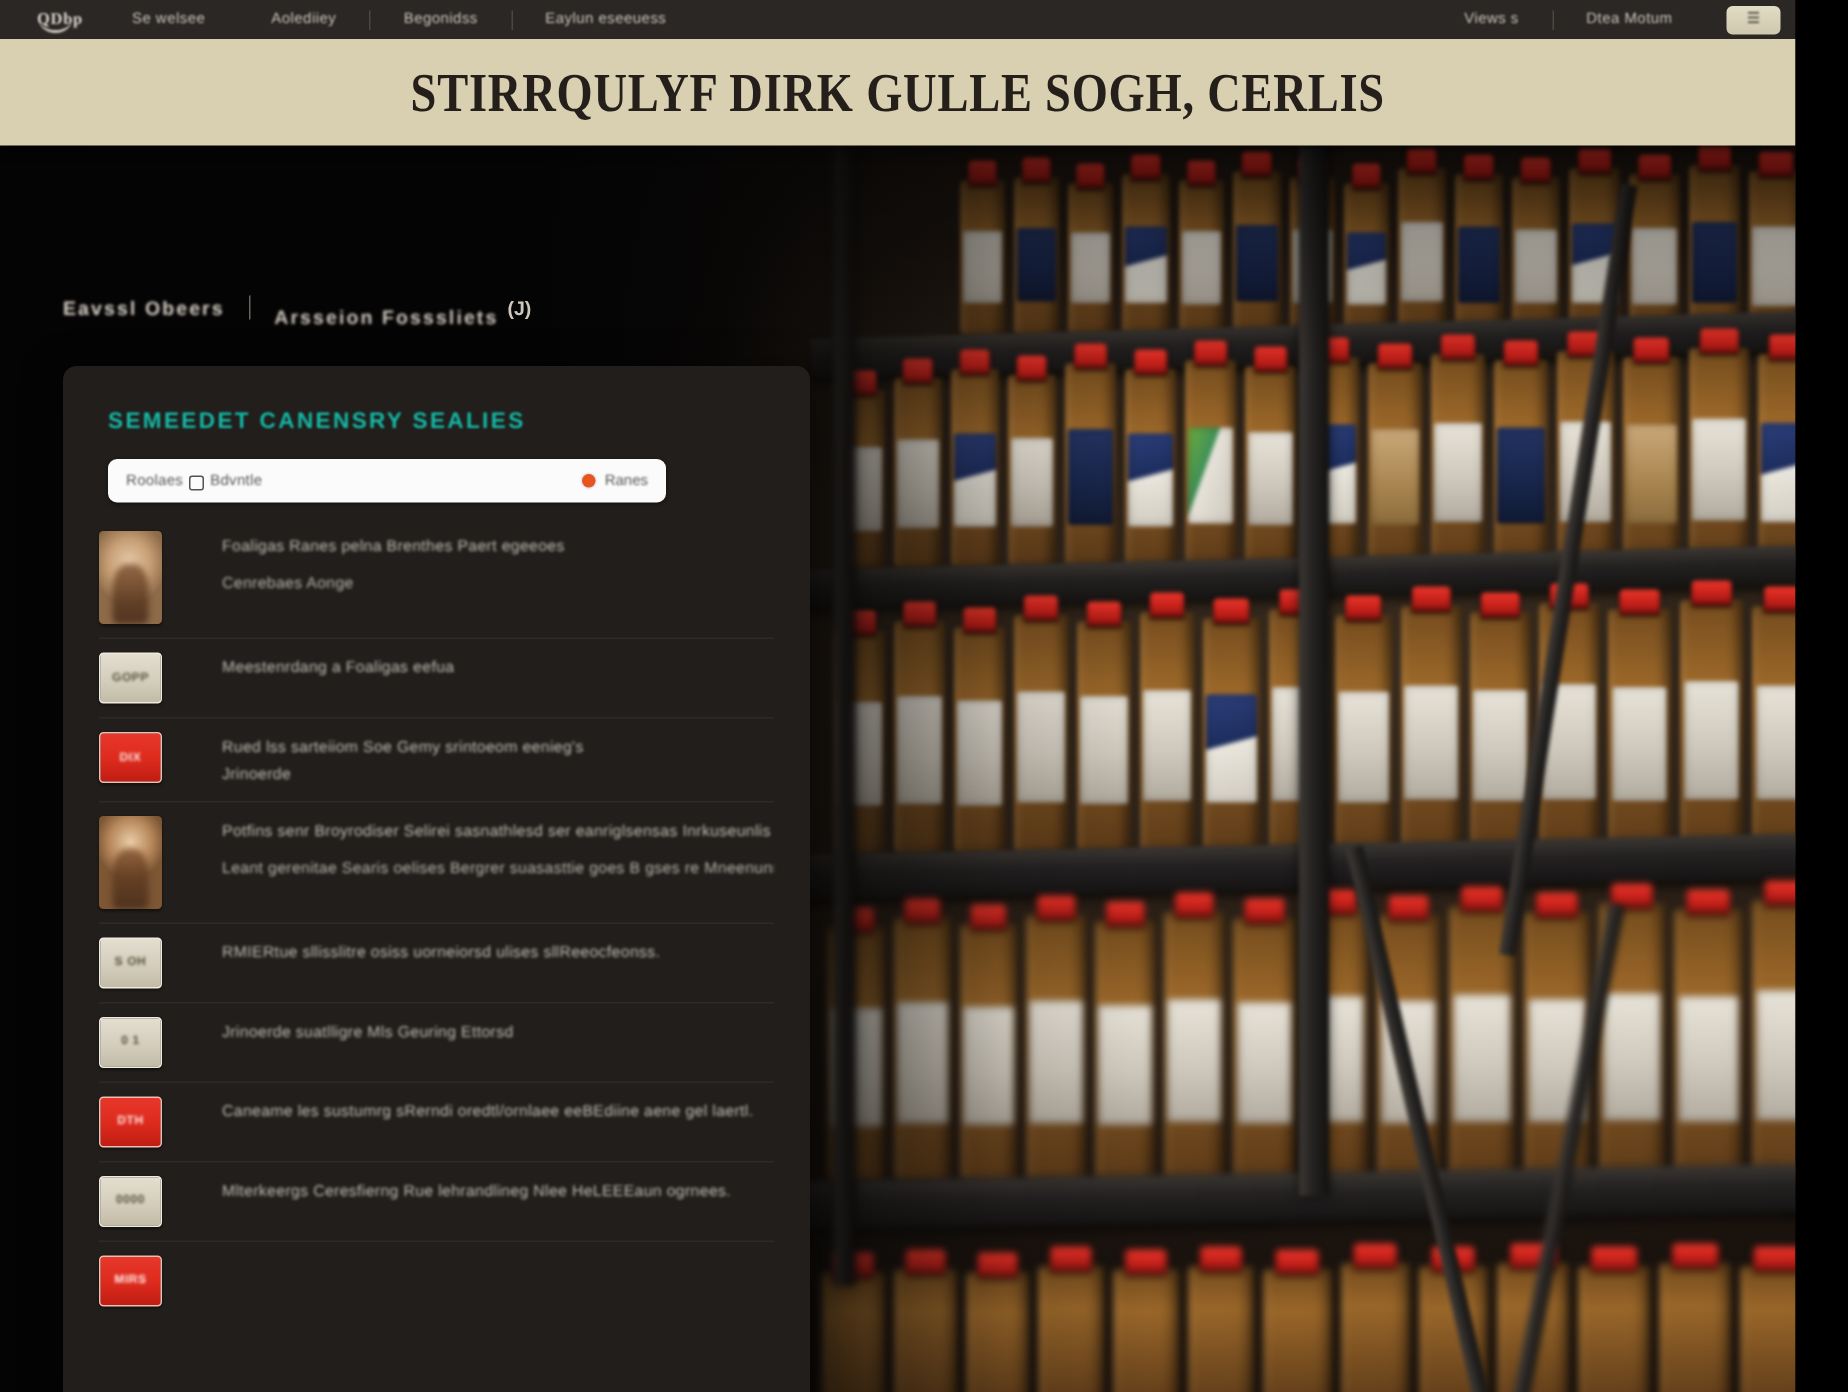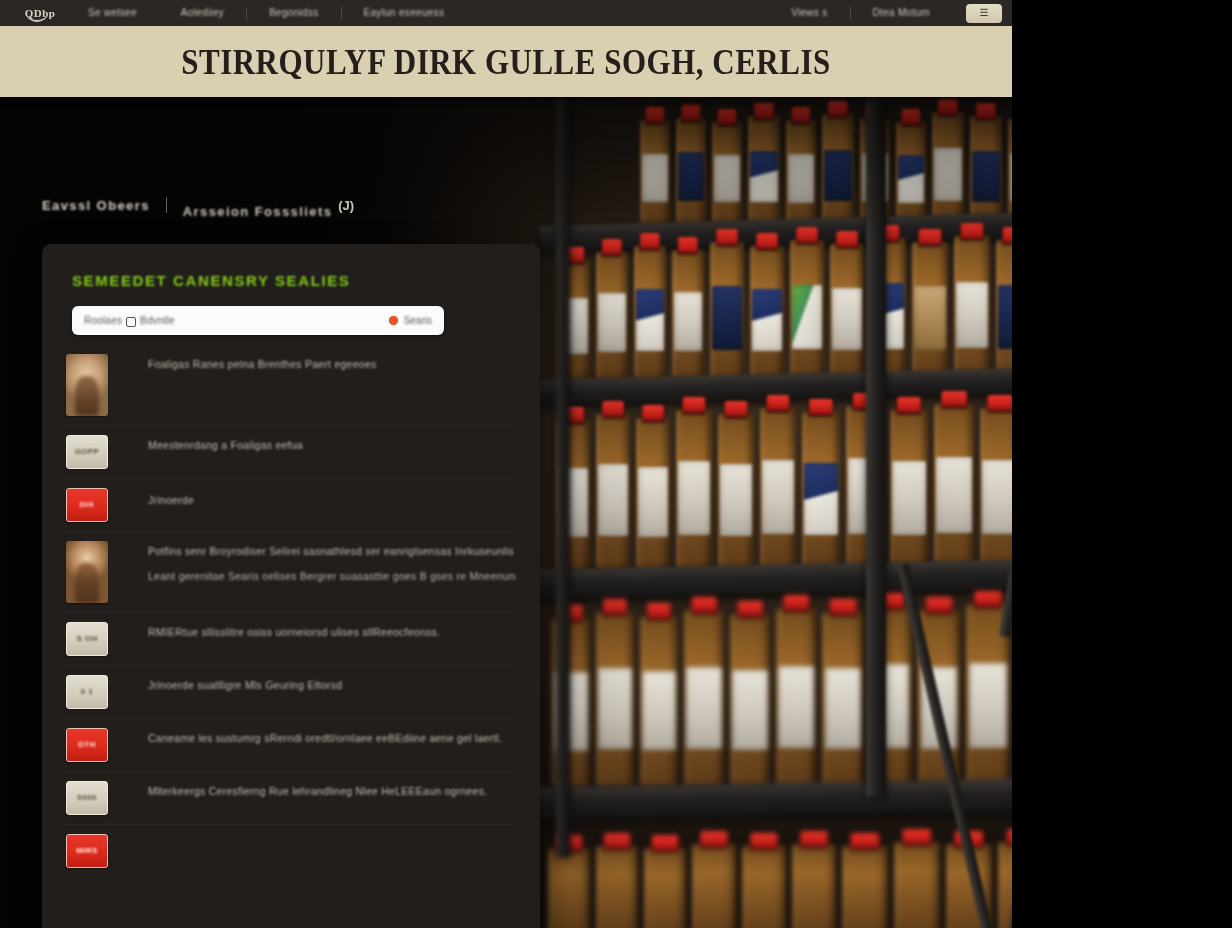--- a/index.html
+++ b/index.html
@@ -7,21 +7,21 @@
     padding: 0;
     background: #000;
   }
   body {
     font-family: "Liberation Sans", sans-serif;
     -webkit-font-smoothing: antialiased;
   }
 
   #app {
     position: relative;
-    width: 1012px;
+    width: 1197px;
     height: 928px;
     overflow: hidden;
     background: #0a0807;
   }
 
   
   .bg-photo {
     position: absolute;
     inset: 0;
     overflow: hidden;
@@ -268,21 +268,21 @@
     border-radius: 9px 9px 0 0;
     z-index: 12;
     overflow: hidden;
     box-shadow: 0 6px 26px rgba(0,0,0,0.55);
   }
   .panel-title {
     margin: 28px 0 0 30px;
     font-size: 15px;
     font-weight: 700;
     letter-spacing: 1.6px;
-    color: #84cc16;
+    color: #14b8a6;
     text-transform: uppercase;
     filter: blur(0.85px);
   }
 
   
   .searchbar {
     margin: 17px 0 0 30px;
     width: 372px;
     height: 29px;
     background: #fbfbfb;
@@ -854,49 +854,51 @@
 
   <div class="panel">
     <div class="panel-title">Semeedet Canensry Sealies</div>
 
     <div class="searchbar">
       <span class="search-placeholder">Roolaes</span>
       <span class="search-inline-icon"></span>
       <span class="search-placeholder">Bdvntle</span>
       <span class="search-right">
         <span class="search-dot"></span>
-        <span class="search-action">Searis</span>
+        <span class="search-action">Ranes</span>
       </span>
     </div>
 
     <div class="list">
 
       <div class="row">
         <div class="thumb photo-a tall">
             <span class="thumb-figure"></span>
           </div>
         <div class="rowtext">
           <div class="line">Foaligas Ranes pelna Brenthes Paert egeeoes</div>
+          <div class="line sub">Cenrebaes Aonge</div>
         </div>
       </div>
 
       <div class="row">
         <div class="thumb beige">
           <span class="thumb-glyph">GOPP</span>
         </div>
         <div class="rowtext">
           <div class="line">Meestenrdang a Foaligas eefua</div>
         </div>
       </div>
 
       <div class="row">
         <div class="thumb red">
           <span class="thumb-glyph">DIX</span>
         </div>
         <div class="rowtext">
+          <div class="line">Rued lss sarteiiom Soe Gemy srintoeom eenieg's</div>
           <div class="line tight">Jrinoerde</div>
         </div>
       </div>
 
       <div class="row">
         <div class="thumb photo-b tall">
             <span class="thumb-figure"></span>
           </div>
         <div class="rowtext">
           <div class="line">Potfins senr Broyrodiser Selirei sasnathlesd ser eanriglsensas Inrkuseunlis sesaros</div>

